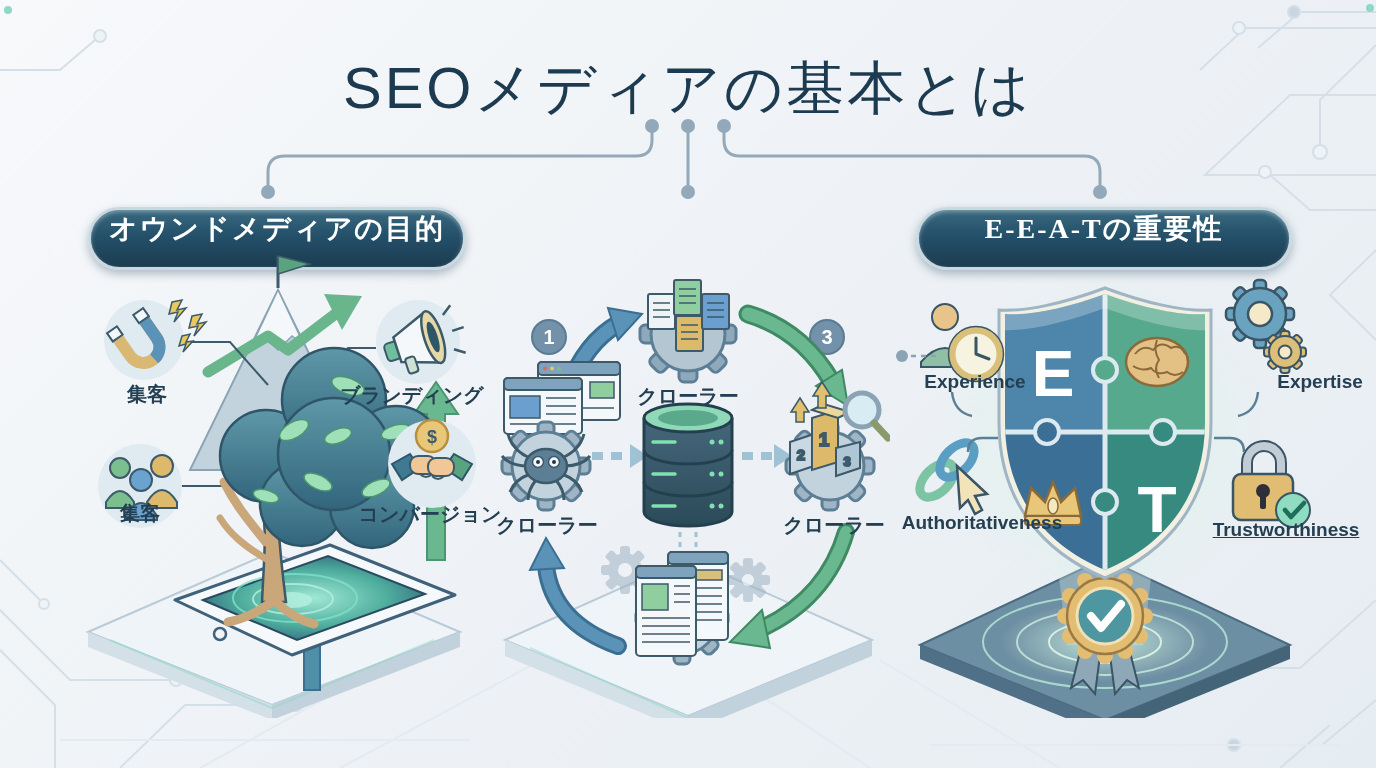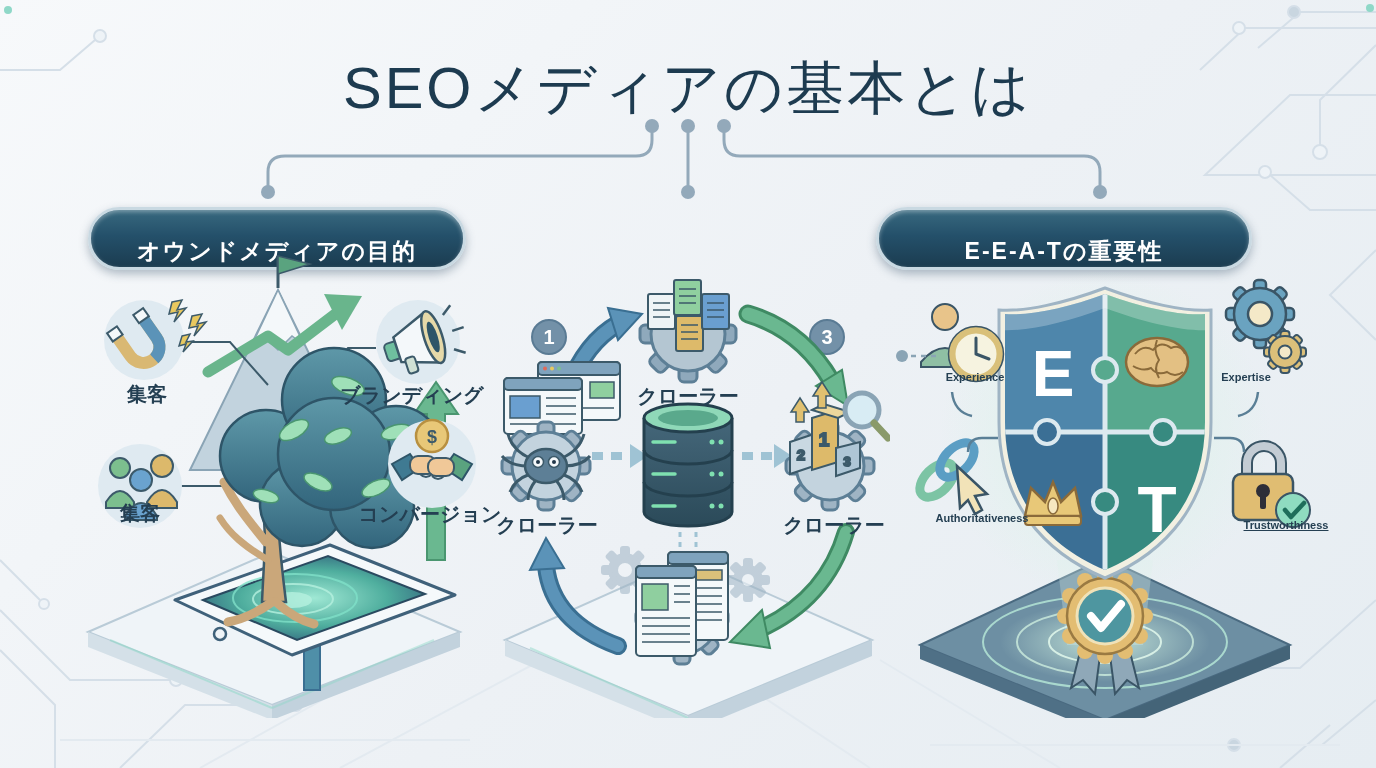--- a/index.html
+++ b/index.html
@@ -2,27 +2,27 @@
 <html><head>
 <meta charset="utf-8">
 <style>
   html,body{margin:0;padding:0;}
   body{font-family:"Liberation Sans","DejaVu Sans",sans-serif;}
   #canvas{position:relative;width:1376px;height:768px;overflow:hidden;
     background:linear-gradient(135deg,#f7f9fb 0%,#edf1f5 55%,#e6edf2 100%);}
   .abs{position:absolute;}
   #title{left:0;top:30px;width:100%;text-align:center;font-size:58px;font-weight:400;
     color:#1d3b50;letter-spacing:3px;margin-top:20px;}
-  .pill{height:57px;border-radius:999px;display:flex;align-items:flex-end;justify-content:center;
+  .pill{height:57px;border-radius:999px;display:flex;align-items:flex-start;justify-content:center;
     background:linear-gradient(180deg,#38697f 0%,#24506a 45%,#1b3c50 100%);
     border:3px solid #c9d9e2;box-shadow:0 4px 10px rgba(40,70,95,.35), inset 0 2px 4px rgba(255,255,255,.35);
-    color:#ffffff;font-size:23px;font-weight:700;letter-spacing:2px;}
+    color:#ffffff;font-size:28px;font-weight:700;letter-spacing:2px;}
   .lbl{transform:translateX(-50%);white-space:nowrap;color:#243f52;font-weight:700;
     font-size:20px;text-align:center;}
-  .lbl.en{font-size:11px;padding-left:48px;}
+  .lbl.en{font-size:19px;padding-left:48px;}
   svg{display:block;}
   text{font-family:"Liberation Sans","DejaVu Sans",sans-serif;}
 </style>
 </head>
 <body>
 
 <div id="canvas">
 
   <svg class="abs" style="left:0;top:0;" width="1376" height="768" viewBox="0 0 1376 768" fill="none">
     <g stroke="#d5dfe8" stroke-width="2">
@@ -77,21 +77,21 @@
         <circle cx="724" cy="126" r="7"></circle>
       <circle cx="268" cy="192" r="7"></circle>
         <circle cx="688" cy="192" r="7"></circle>
         <circle cx="1100" cy="192" r="7"></circle>
     </g>
   </svg>
 
   <div class="pill abs" style="left:88px;top:207px;width:372px;">
     <span>オウンドメディアの目的</span>
   </div>
-  <div class="pill abs" style="left:876px;top:207px;width:370px;">
+  <div class="pill abs" style="left:916px;top:207px;width:370px;font-family:Liberation Serif, serif;">
     <span>E-E-A-Tの重要性</span>
   </div>
 
   <svg class="abs" style="left:80px;top:250px;" width="400" height="468" viewBox="0 0 400 468">
     <defs>
       <radialGradient id="screenGlow" cx="50%" cy="50%" r="60%">
         <stop offset="0%" stop-color="#9fe8d4"></stop>
           <stop offset="55%" stop-color="#4fae9e"></stop>
           <stop offset="100%" stop-color="#2f5d7a"></stop>
       </radialGradient>
@@ -577,17 +577,17 @@
 
     <g stroke="#5a7f96" stroke-width="2.5" fill="none">
       <path d="M57,122 q2,20 20,24"></path>
       <path d="M363,122 q-2,20 -20,24"></path>
       <path d="M73,182 q0,-14 14,-14 h16"></path>
       <path d="M349,182 q0,-14 -14,-14 h-16"></path>
     </g>
   </svg>
 
   <div class="lbl en abs" style="left:951px;top:371px;">Experience</div>
-  <div class="lbl en abs" style="left:1222px;top:371px;text-align:right;">Expertise</div>
+  <div class="lbl en abs" style="left:1296px;top:371px;text-align:right;">Expertise</div>
   <div class="lbl en abs" style="left:958px;top:512px;">Authoritativeness</div>
   <div class="lbl en abs" style="left:1262px;top:519px;text-decoration:underline;">Trustworthiness</div>
 
 </div>
 
 </body></html>

